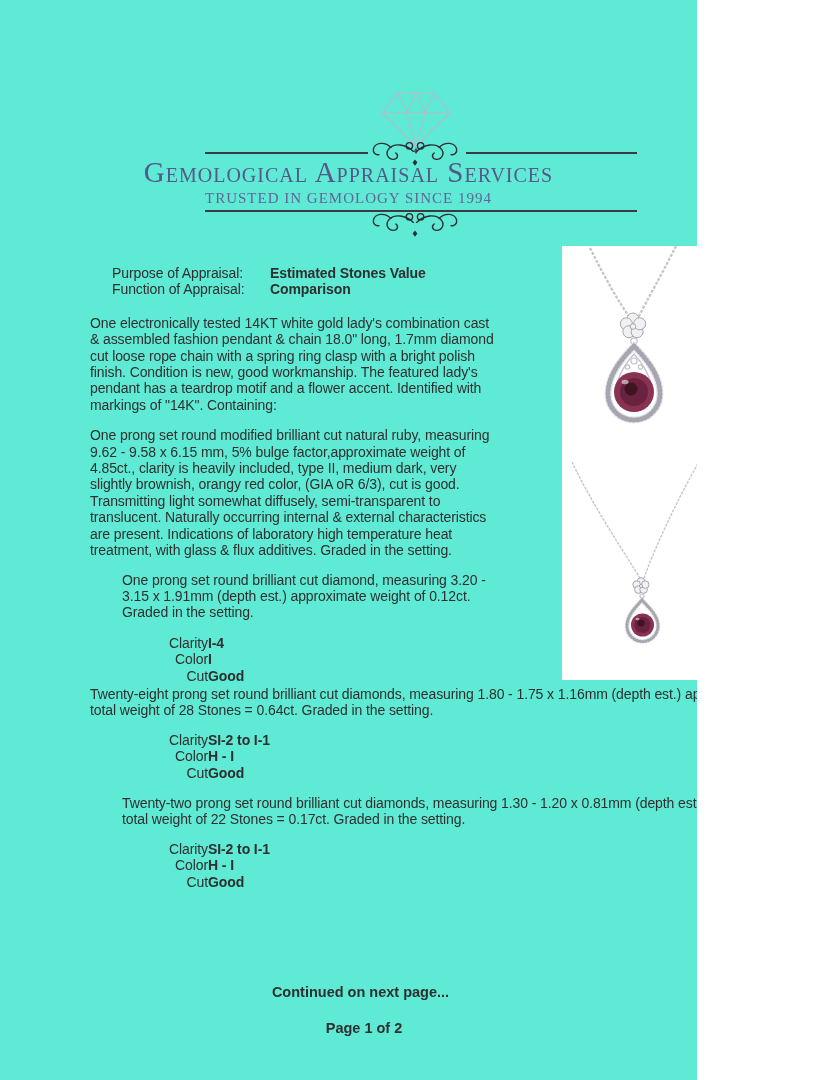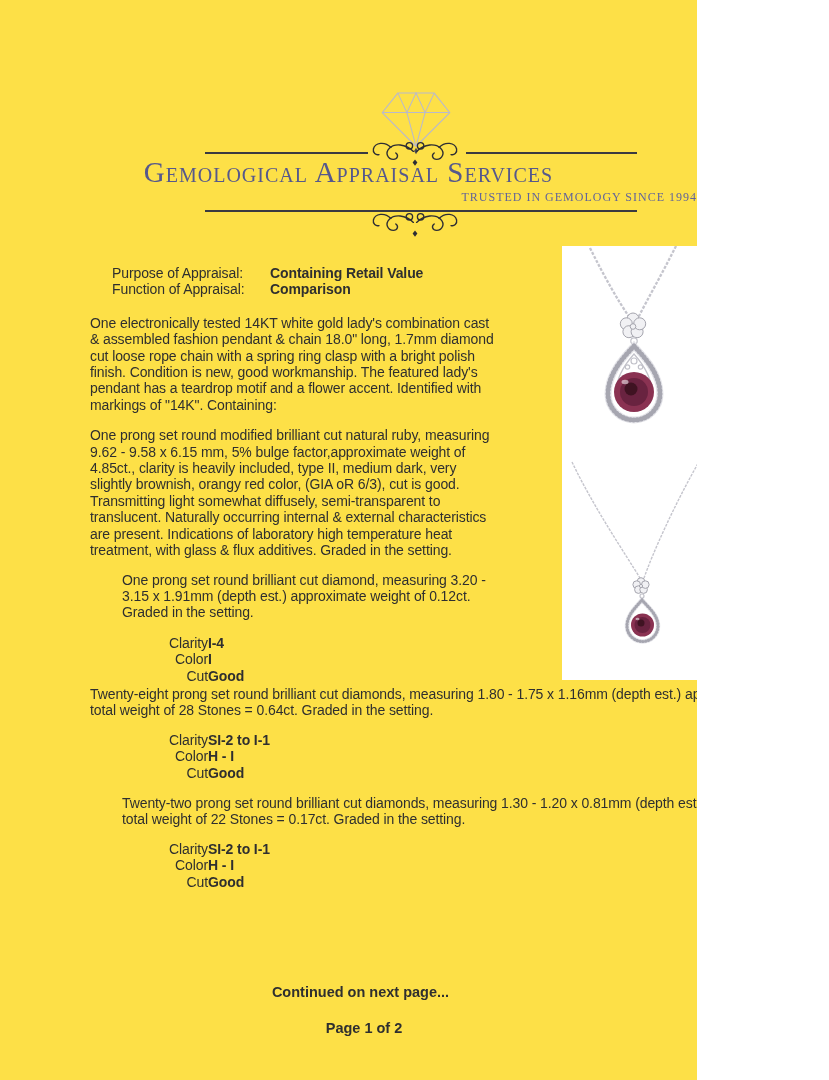--- a/index.html
+++ b/index.html
@@ -1,17 +1,17 @@
 <!DOCTYPE html>
 <html style="--c-title: #56588c; --c-tagline: #62649a; --c-rule: #3a3a40; --c-flourish: #2e2e34; --c-text: #2f2f2f; --c-diamond_line: #b9b9cc; --c-metal: #c5c5cd; --c-metal_dark: #a5a5ae; --c-ruby: #8a3252; --c-ruby_dark: #692340; --c-ruby_core: #3f1322;"><head>
 <meta charset="utf-8">
 <style>
   html,body{margin:0;padding:0;background:#ffffff;}
   .page{
-    position:relative;width:697px;height:1080px;background:#fde047;overflow:hidden;
+    position:relative;width:697px;height:1080px;background:#5eead4;overflow:hidden;
     font-family:"Liberation Sans","DejaVu Sans",sans-serif;
     color:var(--c-text,#2f2f2f);
   }
   
   .logo-diamond{position:absolute;left:377px;top:88px;width:78px;height:70px;}
   .diamond-line{stroke:var(--c-diamond_line,#b9b9cc);fill:none;stroke-width:1.6;}
   .diamond-bail{fill:#4a4a52;}
   .rule{position:absolute;height:2px;background:var(--c-rule,#3a3a40);}
   .rule-top-left{left:205px;top:152px;width:163px;}
   .rule-top-right{left:466px;top:152px;width:171px;}
@@ -21,23 +21,23 @@
   .flourish-bottom{left:367px;top:209px;}
   .flourish-stroke{stroke:var(--c-flourish,#2e2e34);fill:none;stroke-width:1.7;stroke-linecap:round;}
   .flourish-fill{fill:var(--c-flourish,#2e2e34);}
   .brand-title{
     position:absolute;left:0;right:0;top:156px;text-align:center;
     font-family:"Liberation Serif","DejaVu Serif",serif;
     font-variant-caps:small-caps;font-size:29px;letter-spacing:1px;
     color:var(--c-title,#56588c);font-weight:500;
   }
   .brand-tagline{
-    position:absolute;left:0;right:0;top:190px;text-align:right;
+    position:absolute;left:0;right:0;top:190px;text-align:center;
     font-family:"Liberation Serif","DejaVu Serif",serif;
-    text-transform:uppercase;font-size:12px;letter-spacing:1px;
+    text-transform:uppercase;font-size:15px;letter-spacing:1px;
     color:var(--c-tagline,#62649a);font-weight:500;
   }
   
   .body-text{font-size:14px;line-height:16.4px;letter-spacing:-0.1px;}
   .left-col{position:absolute;left:90px;top:265px;width:412px;}
   .wide-col{position:absolute;left:90px;top:686px;width:695px;}
   .meta-row{display:flex;}
   .meta-label{width:158px;flex:none;margin-left:22px;}
   .meta-value{font-weight:bold;}
   .para{margin:0;}
@@ -117,21 +117,21 @@
         <circle class="flourish-stroke" cx="53" cy="9" r="4"></circle>
       </g>
       <path class="flourish-fill" d="M60,26 L63,30 L60,34 L57,30 Z"></path>
     </svg>
   </div>
 
   <div class="left-col body-text">
     <div class="meta">
       <div class="meta-row">
         <span class="meta-label">Purpose of Appraisal:</span>
-        <span class="meta-value">Containing Retail Value</span>
+        <span class="meta-value">Estimated Stones Value</span>
       </div>
       <div class="meta-row">
         <span class="meta-label">Function of Appraisal:</span>
         <span class="meta-value">Comparison</span>
       </div>
     </div>
 
     <p class="para para-item">One electronically tested 14KT white gold lady's combination cast &amp; assembled fashion pendant &amp; chain 18.0" long, 1.7mm diamond cut loose rope chain with a spring ring clasp with a bright polish finish. Condition is new, good workmanship. The featured lady's pendant has a teardrop motif and a flower accent. Identified with markings of "14K".  Containing:</p>
     <p class="para para-ruby">One prong set round modified brilliant cut natural ruby, measuring 9.62 - 9.58 x 6.15 mm,  5% bulge factor,approximate weight of 4.85ct., clarity is heavily included, type II, medium dark, very slightly brownish, orangy red color, (GIA oR 6/3), cut is good. Transmitting light somewhat diffusely, semi-transparent to translucent. Naturally occurring internal &amp; external characteristics are present. Indications of laboratory high temperature heat treatment, with glass &amp; flux additives. Graded in the setting.</p>
     <p class="para para-stone">One prong set round brilliant cut diamond, measuring 3.20 - 3.15 x 1.91mm (depth est.) approximate weight of 0.12ct. Graded in the setting.</p>

